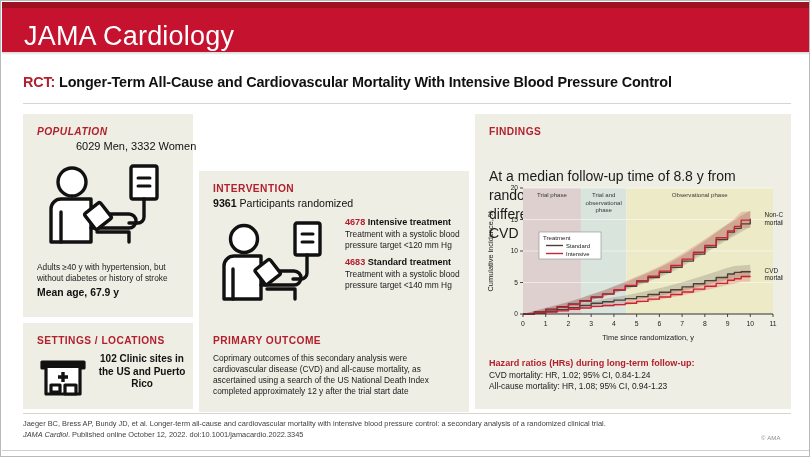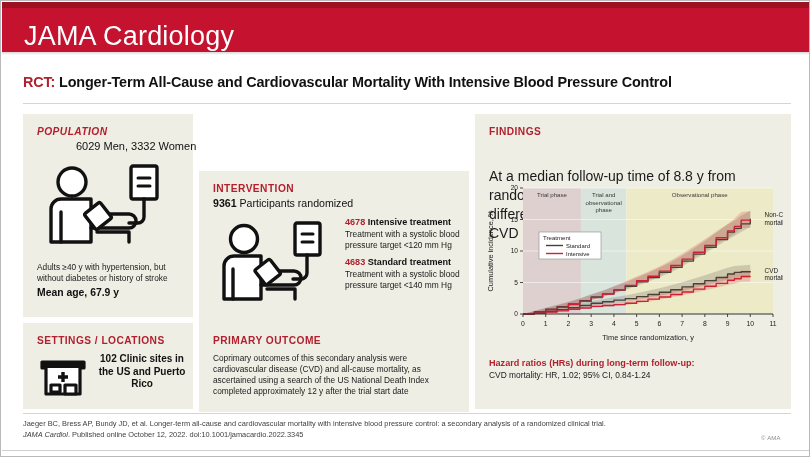--- a/index.html
+++ b/index.html
@@ -271,20 +271,21 @@
           <text x="281.5454545454545" y="35.239999999999995" font-size="6.4" fill="#222">Non-CVD</text>
           <text x="281.5454545454545" y="42.63999999999999" font-size="6.4" fill="#222">mortality</text>
           <text x="281.5454545454545" y="90.68" font-size="6.4" fill="#222">CVD</text>
           <text x="281.5454545454545" y="98.08000000000001" font-size="6.4" fill="#222">mortality</text>
         </svg>
     </div>
 
     <div class="pad" id="fin-hr">
       <div class="hr-head">Hazard ratios (HRs) during long-term follow-up:</div>
       <div class="hr-line">CVD mortality: HR, 1.02; 95% CI, 0.84-1.24</div>
+      <div class="hr-line">All-cause mortality: HR, 1.08; 95% CI, 0.94-1.23</div>
     </div>
   </div>
 
   <div class="foot-rule"></div>
   <div class="foot">
     <span>Jaeger BC, Bress AP, Bundy JD, et al. Longer-term all-cause and cardiovascular mortality with intensive blood pressure control: a secondary analysis of a randomized clinical trial.</span><br>
     <i>JAMA Cardiol</i><span>. Published online October 12, 2022. doi:10.1001/jamacardio.2022.3345</span>
   </div>
   <div class="copy">© AMA</div>
   <div class="foot-bottom"></div>

